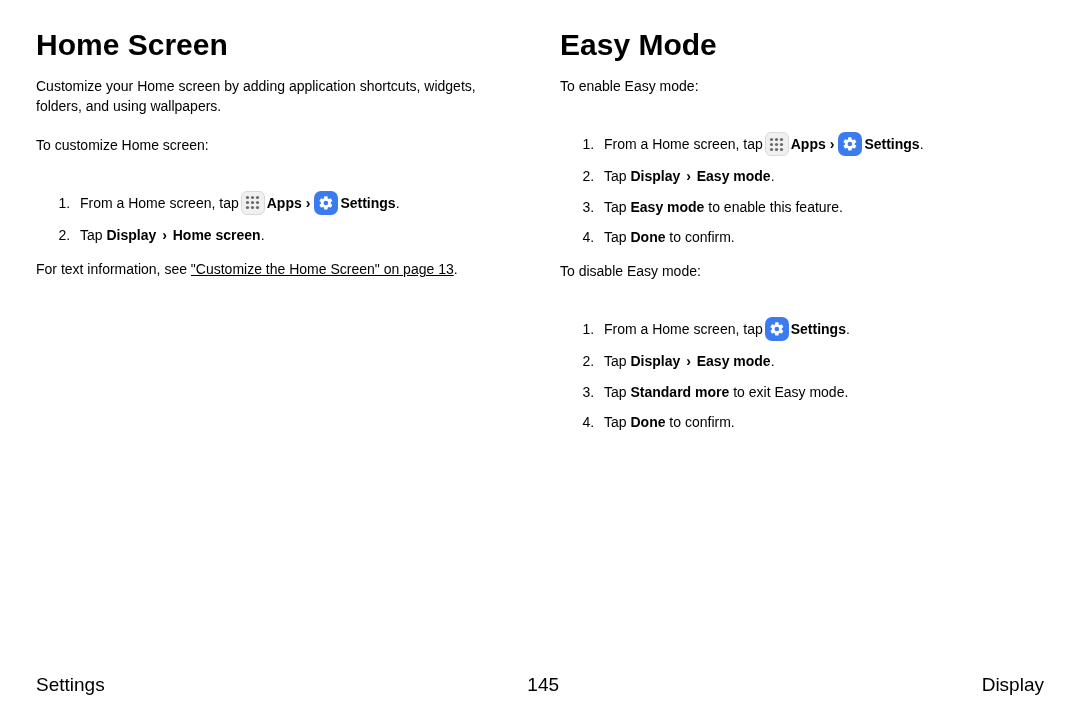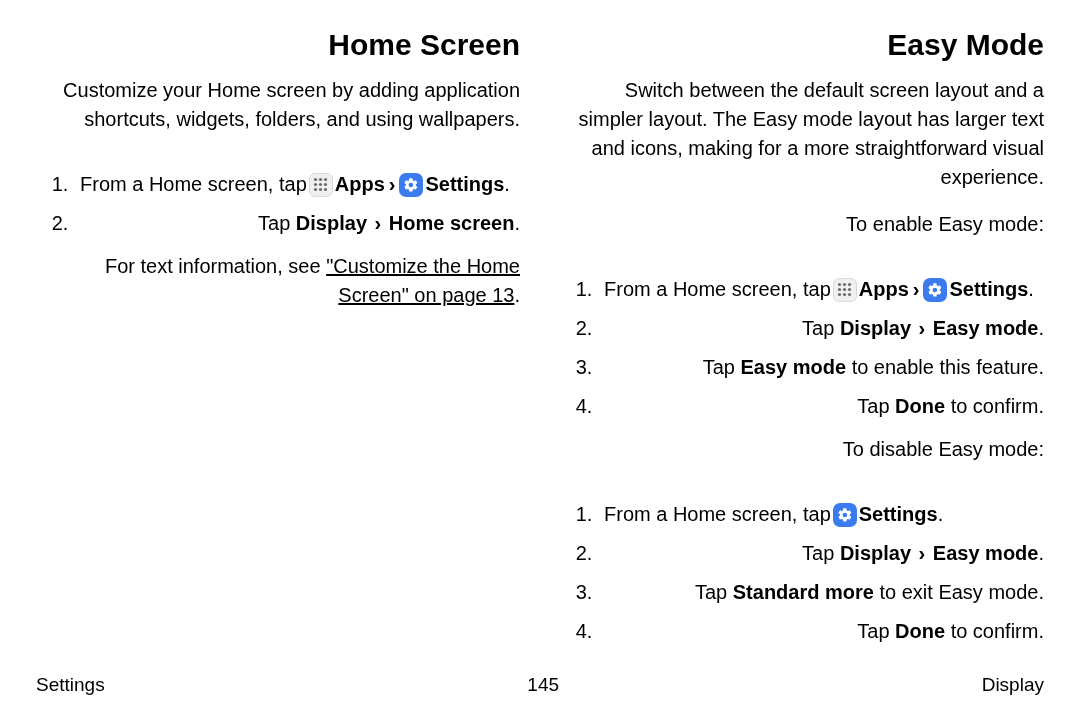--- a/index.html
+++ b/index.html
@@ -8,30 +8,29 @@
       height: 720px;
       font-family: Arial, Helvetica, sans-serif;
       color: #000;
       background: #fff;
       position: relative;
       padding: 28px 36px 0 36px;
     }
     .cols {
       display: flex;
       gap: 40px;
-      text-align: right;
     }
     .col { width: 50%; }
     h1 {
       font-size: 30px;
       font-weight: 700;
       margin-bottom: 14px;
     }
     p, li {
-      font-size: 20px;
+      font-size: 14px;
       line-height: 1.45;
     }
     .intro { margin-bottom: 18px; }
     .lead { margin-bottom: 10px; margin-top: 6px; }
     ol {
       list-style: decimal;
       padding-left: 38px;
       margin-bottom: 14px;
       margin-top: 36px;
     }
@@ -75,20 +74,21 @@
     .li-flex { display:flex; align-items:center; flex-wrap:wrap; gap:4px 2px; }
   </style>
 </head>
 <body>
 
 <div class="cols">
 
   <div class="col">
     <h1>Home Screen</h1>
     <p class="intro">Customize your Home screen by adding application shortcuts, widgets, folders, and using wallpapers.</p>
+    <p class="lead">To customize Home screen:</p>
     <ol>
       <li>
         <span class="li-flex">
           <span>From a Home screen, tap</span>
           <span class="icon-apps">
             <svg viewBox="0 0 15 15">
                 <g fill="#6b6b6b">
                   <circle cx="2.5" cy="2.5" r="1.6"></circle>
                   <circle cx="7.5" cy="2.5" r="1.6"></circle>
                   <circle cx="12.5" cy="2.5" r="1.6"></circle>
@@ -115,21 +115,20 @@
         <span>Tap </span><span class="b">Display</span> <span class="chev">›</span> <span class="b">Home screen</span><span>.</span>
       </li>
     </ol>
     <p>
       <span>For text information, see </span><span class="xref">"Customize the Home Screen" on page 13</span><span>.</span>
     </p>
   </div>
 
   <div class="col">
     <h1>Easy Mode</h1>
-    <p class="intro">Switch between the default screen layout and a simpler layout. The Easy mode layout has larger text and icons, making for a more straightforward visual experience.</p>
 
     <p class="lead">To enable Easy mode:</p>
     <ol>
       <li>
         <span class="li-flex">
           <span>From a Home screen, tap</span>
           <span class="icon-apps">
             <svg viewBox="0 0 15 15">
                 <g fill="#6b6b6b">
                   <circle cx="2.5" cy="2.5" r="1.6"></circle>

